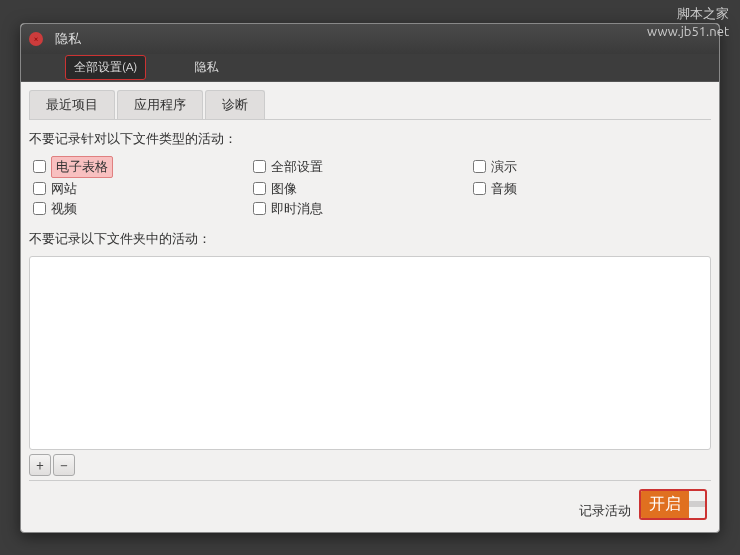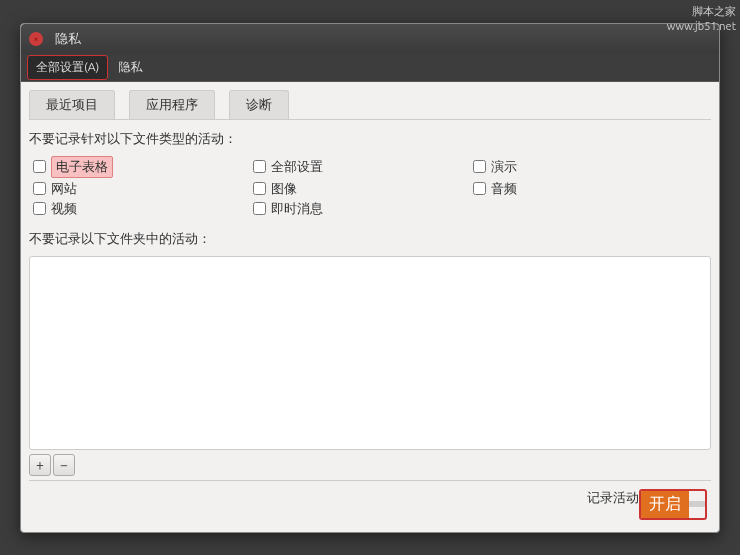--- a/index.html
+++ b/index.html
@@ -64,37 +64,38 @@
       gap: 2px;
       border-bottom: 1px solid #555;
     }
 
     .menu-item {
       color: #ddd;
       font-size: 12px;
       padding: 3px 8px;
       cursor: pointer;
       border-radius: 3px;
+      margin-left: 38px;
     }
 
     .menu-item.active {
       background: rgba(0,0,0,0.3);
       border: 1px solid #cc3333;
     }
 
     .content {
       flex: 1;
       display: flex;
       flex-direction: column;
       padding: 8px;
     }
 
     .tabs {
       display: flex;
-      gap: 12px;
+      gap: 0;
       border-bottom: 1px solid #ccc;
       margin-bottom: 10px;
     }
 
     .tab {
       padding: 5px 16px;
       font-size: 13px;
       cursor: pointer;
       border: 1px solid #ccc;
       border-bottom: none;
@@ -183,22 +184,23 @@
       align-items: center;
       justify-content: center;
       cursor: pointer;
       font-size: 14px;
       color: #444;
     }
 
     .footer {
       display: flex;
       justify-content: flex-end;
-      align-items: flex-start;
+      align-items: flex-end;
       padding: 8px 4px 4px 4px;
+      gap: 8px;
       border-top: 1px solid #ccc;
       margin-top: 4px;
     }
 
     .footer-label {
       font-size: 13px;
       color: #333;
     }
 
     .toggle-container {
@@ -222,23 +224,23 @@
       color: #555;
       font-size: 12px;
       padding: 3px 8px;
       cursor: pointer;
     }
 
     
     .watermark {
       position: fixed;
       top: 4px;
-      right: 4px;
+      right: 11px;
       color: #ccc;
-      font-size: 11px;
+      font-size: 13px;
       text-align: right;
       line-height: 1.4;
     }
   </style>
 </head>
 <body>
 
 <div class="window">
 
   <div class="titlebar">

